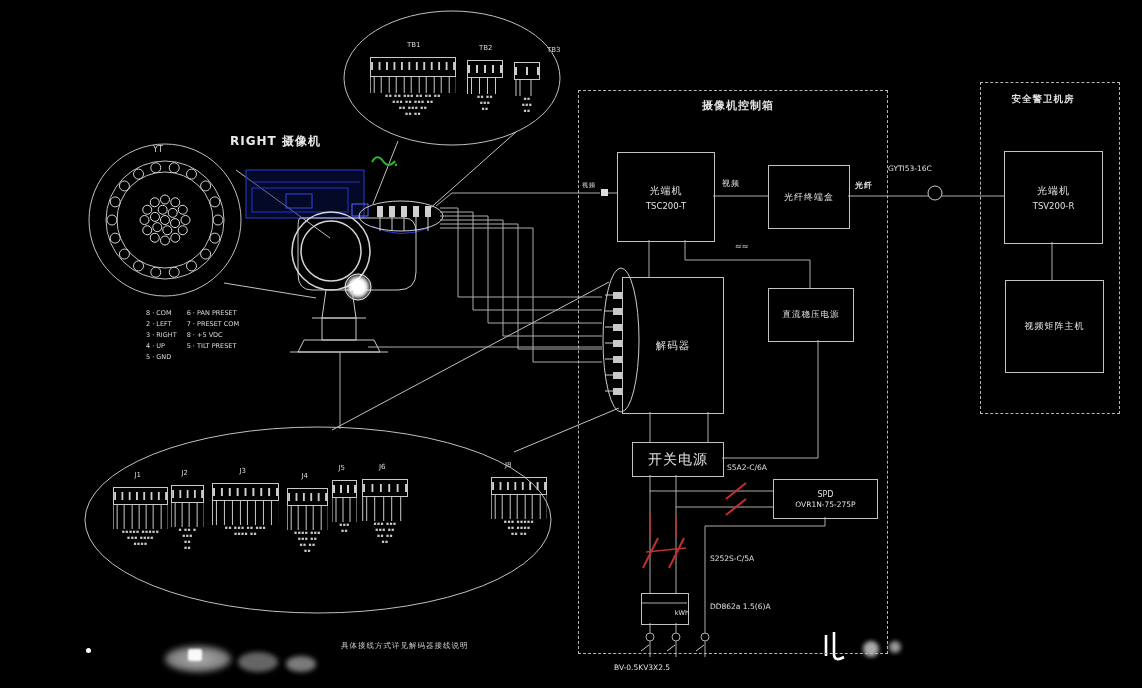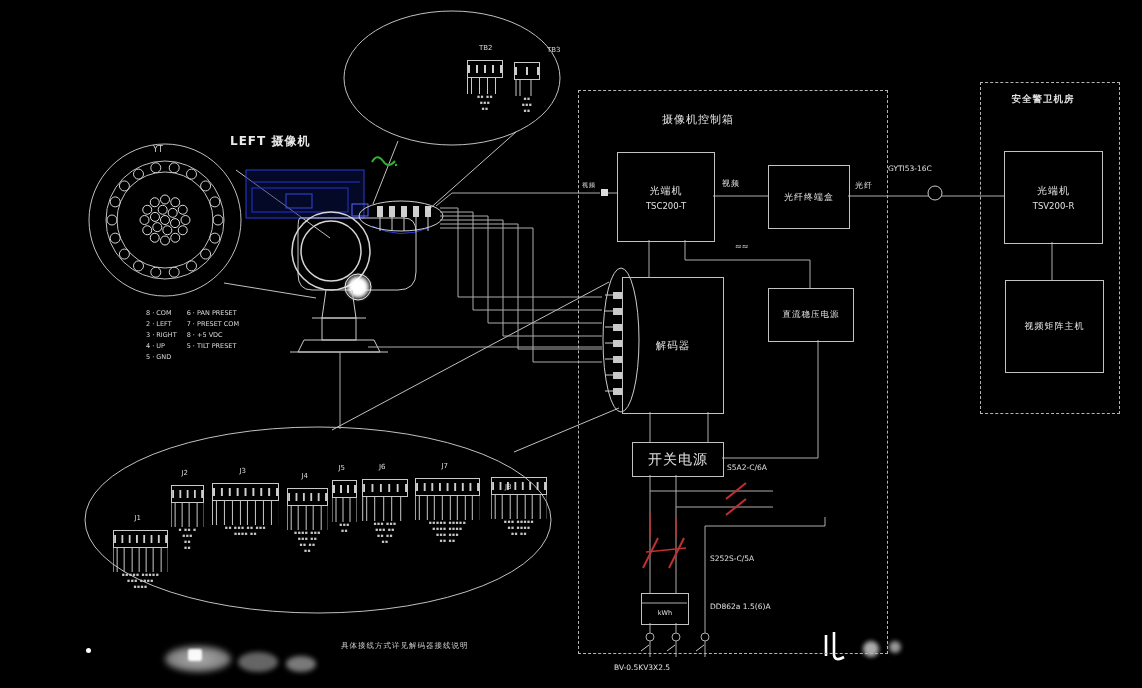--- a/index.html
+++ b/index.html
@@ -214,56 +214,60 @@
       <path d="M826 635 v21"></path>
       <path d="M834 632 v23 q1 7 10 2"></path>
     </g>
     <circle class="wmark" cx="871" cy="649" r="8" fill="#c9c9c9" opacity="0.85" filter="url(#b2)"></circle>
     <circle class="wmark" cx="895" cy="647" r="6" fill="#bdbdbd" opacity="0.8" filter="url(#b2)"></circle>
   </svg>
 
   <div class="dashedbox" style="left:578px;top:90px;width:308px;height:562px;"></div>
   <div class="dashedbox" style="left:980px;top:82px;width:138px;height:330px;"></div>
 
-  <div class="abs cn" style="left:230px;top:133px;font-size:12px;font-weight:bold;color:#e8e8e8;">LEFT  摄像机</div>
+  <div class="abs cn" style="left:230px;top:133px;font-size:12px;font-weight:bold;color:#e8e8e8;">RIGHT  摄像机</div>
   <div class="abs lbl" style="left:153px;top:145px;font-size:8px;color:#d8d8d8;">YT</div>
-  <div class="abs cn ctr" style="left:628px;top:98px;width:140px;font-size:11px;font-weight:normal;margin-top:14px;">摄像机控制箱</div>
+  <div class="abs cn ctr" style="left:668px;top:98px;width:140px;font-size:11px;font-weight:bold;">摄像机控制箱</div>
   <div class="abs cn ctr" style="left:988px;top:93px;width:110px;font-size:9.5px;font-weight:bold;">安全警卫机房</div>
 
   <div class="box" style="left:617px;top:152px;width:96px;height:88px;">
     <div class="cn" style="font-size:10px;">光端机</div>
     <div class="lbl" style="font-size:8.5px;">TSC200-T</div>
   </div>
   <div class="box" style="left:768px;top:165px;width:80px;height:62px;">
     <div class="cn" style="font-size:9px;">光纤终端盒</div>
   </div>
   <div class="box" style="left:622px;top:277px;width:100px;height:135px;">
     <div class="cn" style="font-size:10.5px;">解码器</div>
   </div>
   <div class="box" style="left:768px;top:288px;width:84px;height:52px;">
     <div class="cn" style="font-size:8.5px;">直流稳压电源</div>
   </div>
   <div class="box" style="left:632px;top:442px;width:90px;height:33px;">
     <div class="cn" style="font-size:14px;">开关电源</div>
   </div>
+  <div class="box" style="left:773px;top:479px;width:103px;height:38px;gap:1px;">
+    <div class="lbl" style="font-size:8px;">SPD</div>
+    <div class="lbl" style="font-size:7.5px;">OVR1N-75-275P</div>
+  </div>
   <div class="box" style="left:641px;top:593px;width:46px;height:30px;">
-    <div class="lbl" style="font-size:6.5px;margin-top:8px;">kWh</div>
+    <div class="lbl" style="font-size:6.5px;margin-top:8px;padding-left:34px;">kWh</div>
   </div>
 
   <div class="box" style="left:1004px;top:151px;width:97px;height:91px;">
     <div class="cn" style="font-size:10px;">光端机</div>
     <div class="lbl" style="font-size:8.5px;">TSV200-R</div>
   </div>
   <div class="box" style="left:1005px;top:280px;width:97px;height:91px;">
     <div class="cn" style="font-size:9px;">视频矩阵主机</div>
   </div>
 
   <div class="abs cn" style="left:582px;top:181px;font-size:6px;">视频</div>
   <div class="abs cn" style="left:722px;top:178px;font-size:8px;">视频</div>
-  <div class="abs cn" style="left:855px;top:180px;font-size:8px;">光纤</div>
+  <div class="abs cn" style="left:855px;top:180px;font-size:8px;font-weight:bold;">光纤</div>
   <div class="abs lbl" style="left:888px;top:164px;font-size:7.5px;">GYTI53-16C</div>
   <div class="abs lbl" style="left:735px;top:242px;font-size:8px;">≈≈</div>
   <div class="abs lbl" style="left:727px;top:463px;font-size:7.5px;">S5A2-C/6A</div>
   <div class="abs lbl" style="left:710px;top:554px;font-size:7.5px;">S252S-C/5A</div>
   <div class="abs lbl" style="left:710px;top:602px;font-size:7.5px;">DD862a 1.5(6)A</div>
   <div class="abs lbl" style="left:614px;top:663px;font-size:7.5px;">BV-0.5KV3X2.5</div>
 
   <div class="abs" style="left:146px;top:308px;display:flex;gap:10px;">
     <div class="legendcol" id="legend1">
         <div>8 · COM</div>
@@ -281,37 +285,46 @@
   </div>
 
   <div class="abs cn" style="left:303px;top:641px;font-size:7.5px;color:#cfcfcf;margin-left:38px;">具体接线方式详见解码器接线说明</div>
 
   <div class="blob" style="left:165px;top:646px;width:66px;height:26px;background:radial-gradient(#dddddd,#777777);filter:blur(3px);opacity:.8;"></div>
   <div class="blob" style="left:188px;top:649px;width:14px;height:12px;background:#ffffff;filter:blur(1px);opacity:.95;border-radius:20%;"></div>
   <div class="blob" style="left:238px;top:652px;width:40px;height:20px;background:#777777;filter:blur(2.5px);opacity:.85;"></div>
   <div class="blob" style="left:286px;top:656px;width:30px;height:16px;background:#999999;filter:blur(2.5px);opacity:.8;"></div>
   <div class="blob" style="left:86px;top:648px;width:5px;height:5px;background:#ffffff;filter:blur(.5px);"></div>
 
+<div class="strip" style="left: 370px; top: 57px; width: 86px;">
+      <div class="slabel" style="left: 37px; top: -16px;">TB1</div>
+      <div class="sbox" style="width: 86px; height: 20px; background-image: repeating-linear-gradient(90deg, transparent 0px, transparent 5.95455px, rgb(207, 207, 207) 5.95455px, rgb(207, 207, 207) 7.45455px); background-position: 2px 4px; background-size: 7.45455px 8px; background-repeat: repeat-x;"></div>
+      <div class="pins" style="height: 16px; background-image: repeating-linear-gradient(90deg, rgb(201, 201, 201) 0px, rgb(201, 201, 201) 1px, transparent 1px, transparent 7.45455px); background-position: 3.72727px 0px;"></div>
+      <div class="mush" style="width: 102px; margin-left: -8px;">▪▪ ▪▪ ▪▪▪ ▪▪ ▪▪ ▪▪
+▪▪▪ ▪▪ ▪▪▪ ▪▪
+▪▪ ▪▪▪ ▪▪
+▪▪ ▪▪</div>
+    </div>
     <div class="strip" style="left: 467px; top: 60px; width: 36px;">
       <div class="slabel" style="left: 12px; top: -16px;">TB2</div>
       <div class="sbox" style="width: 36px; height: 18px; background-image: repeating-linear-gradient(90deg, transparent 0px, transparent 6.5px, rgb(207, 207, 207) 6.5px, rgb(207, 207, 207) 8px); background-position: 2px 4px; background-size: 8px 8px; background-repeat: repeat-x;"></div>
       <div class="pins" style="height: 16px; background-image: repeating-linear-gradient(90deg, rgb(201, 201, 201) 0px, rgb(201, 201, 201) 1px, transparent 1px, transparent 8px); background-position: 4px 0px;"></div>
       <div class="mush" style="width: 52px; margin-left: -8px;">▪▪ ▪▪
 ▪▪▪
 ▪▪</div>
     </div>
     <div class="strip" style="left: 514px; top: 62px; width: 26px;">
       <div class="slabel" style="left: 7px; top: -16px; margin-left: 26px;">TB3</div>
       <div class="sbox" style="width: 26px; height: 18px; background-image: repeating-linear-gradient(90deg, transparent 0px, transparent 9.5px, rgb(207, 207, 207) 9.5px, rgb(207, 207, 207) 11px); background-position: 2px 4px; background-size: 11px 8px; background-repeat: repeat-x;"></div>
       <div class="pins" style="height: 16px; background-image: repeating-linear-gradient(90deg, rgb(201, 201, 201) 0px, rgb(201, 201, 201) 1px, transparent 1px, transparent 11px); background-position: 5.5px 0px;"></div>
       <div class="mush" style="width: 42px; margin-left: -8px;">▪▪
 ▪▪▪
 ▪▪</div>
     </div>
-    <div class="strip" style="left: 113px; top: 487px; width: 55px; margin-top: 43px;">
+    <div class="strip" style="left: 113px; top: 487px; width: 55px;">
       <div class="slabel" style="left: 21.5px; top: -16px;">J1</div>
       <div class="sbox" style="width: 55px; height: 18px; background-image: repeating-linear-gradient(90deg, transparent 0px, transparent 5.78571px, rgb(207, 207, 207) 5.78571px, rgb(207, 207, 207) 7.28571px); background-position: 2px 4px; background-size: 7.28571px 8px; background-repeat: repeat-x;"></div>
       <div class="pins" style="height: 24px; background-image: repeating-linear-gradient(90deg, rgb(201, 201, 201) 0px, rgb(201, 201, 201) 1px, transparent 1px, transparent 7.28571px); background-position: 3.64286px 0px;"></div>
       <div class="mush" style="width: 71px; margin-left: -8px;">▪▪▪▪▪ ▪▪▪▪▪
 ▪▪▪ ▪▪▪▪
 ▪▪▪▪</div>
     </div>
     <div class="strip" style="left: 171px; top: 485px; width: 33px;">
       <div class="slabel" style="left: 10.5px; top: -16px;">J2</div>
       <div class="sbox" style="width: 33px; height: 18px; background-image: repeating-linear-gradient(90deg, transparent 0px, transparent 5.75px, rgb(207, 207, 207) 5.75px, rgb(207, 207, 207) 7.25px); background-position: 2px 4px; background-size: 7.25px 8px; background-repeat: repeat-x;"></div>
@@ -346,30 +359,21 @@
     </div>
     <div class="strip" style="left: 362px; top: 479px; width: 46px;">
       <div class="slabel" style="left: 17px; top: -16px;">J6</div>
       <div class="sbox" style="width: 46px; height: 18px; background-image: repeating-linear-gradient(90deg, transparent 0px, transparent 6.9px, rgb(207, 207, 207) 6.9px, rgb(207, 207, 207) 8.4px); background-position: 2px 4px; background-size: 8.4px 8px; background-repeat: repeat-x;"></div>
       <div class="pins" style="height: 24px; background-image: repeating-linear-gradient(90deg, rgb(201, 201, 201) 0px, rgb(201, 201, 201) 1px, transparent 1px, transparent 8.4px); background-position: 4.2px 0px;"></div>
       <div class="mush" style="width: 62px; margin-left: -8px;">▪▪▪ ▪▪▪
 ▪▪▪ ▪▪
 ▪▪ ▪▪
 ▪▪</div>
     </div>
-    <div class="strip" style="left: 415px; top: 478px; width: 65px;">
-      <div class="slabel" style="left: 26.5px; top: -16px;">J7</div>
-      <div class="sbox" style="width: 65px; height: 18px; background-image: repeating-linear-gradient(90deg, transparent 0px, transparent 6.125px, rgb(207, 207, 207) 6.125px, rgb(207, 207, 207) 7.625px); background-position: 2px 4px; background-size: 7.625px 8px; background-repeat: repeat-x;"></div>
-      <div class="pins" style="height: 24px; background-image: repeating-linear-gradient(90deg, rgb(201, 201, 201) 0px, rgb(201, 201, 201) 1px, transparent 1px, transparent 7.625px); background-position: 3.8125px 0px;"></div>
-      <div class="mush" style="width: 81px; margin-left: -8px;">▪▪▪▪▪ ▪▪▪▪▪
-▪▪▪▪ ▪▪▪▪
-▪▪▪ ▪▪▪
-▪▪ ▪▪</div>
-    </div>
     <div class="strip" style="left: 491px; top: 477px; width: 56px;">
-      <div class="slabel" style="left: 14px; top: -16px; margin-top: 22px;">J8</div>
+      <div class="slabel" style="left: 14px; top: -16px;">J8</div>
       <div class="sbox" style="width: 56px; height: 18px; background-image: repeating-linear-gradient(90deg, transparent 0px, transparent 5.92857px, rgb(207, 207, 207) 5.92857px, rgb(207, 207, 207) 7.42857px); background-position: 2px 4px; background-size: 7.42857px 8px; background-repeat: repeat-x;"></div>
       <div class="pins" style="height: 24px; background-image: repeating-linear-gradient(90deg, rgb(201, 201, 201) 0px, rgb(201, 201, 201) 1px, transparent 1px, transparent 7.42857px); background-position: 3.71429px 0px;"></div>
       <div class="mush" style="width: 72px; margin-left: -8px;">▪▪▪ ▪▪▪▪▪
 ▪▪ ▪▪▪▪
 ▪▪ ▪▪</div>
     </div>
   </div>
 
 </body></html>

